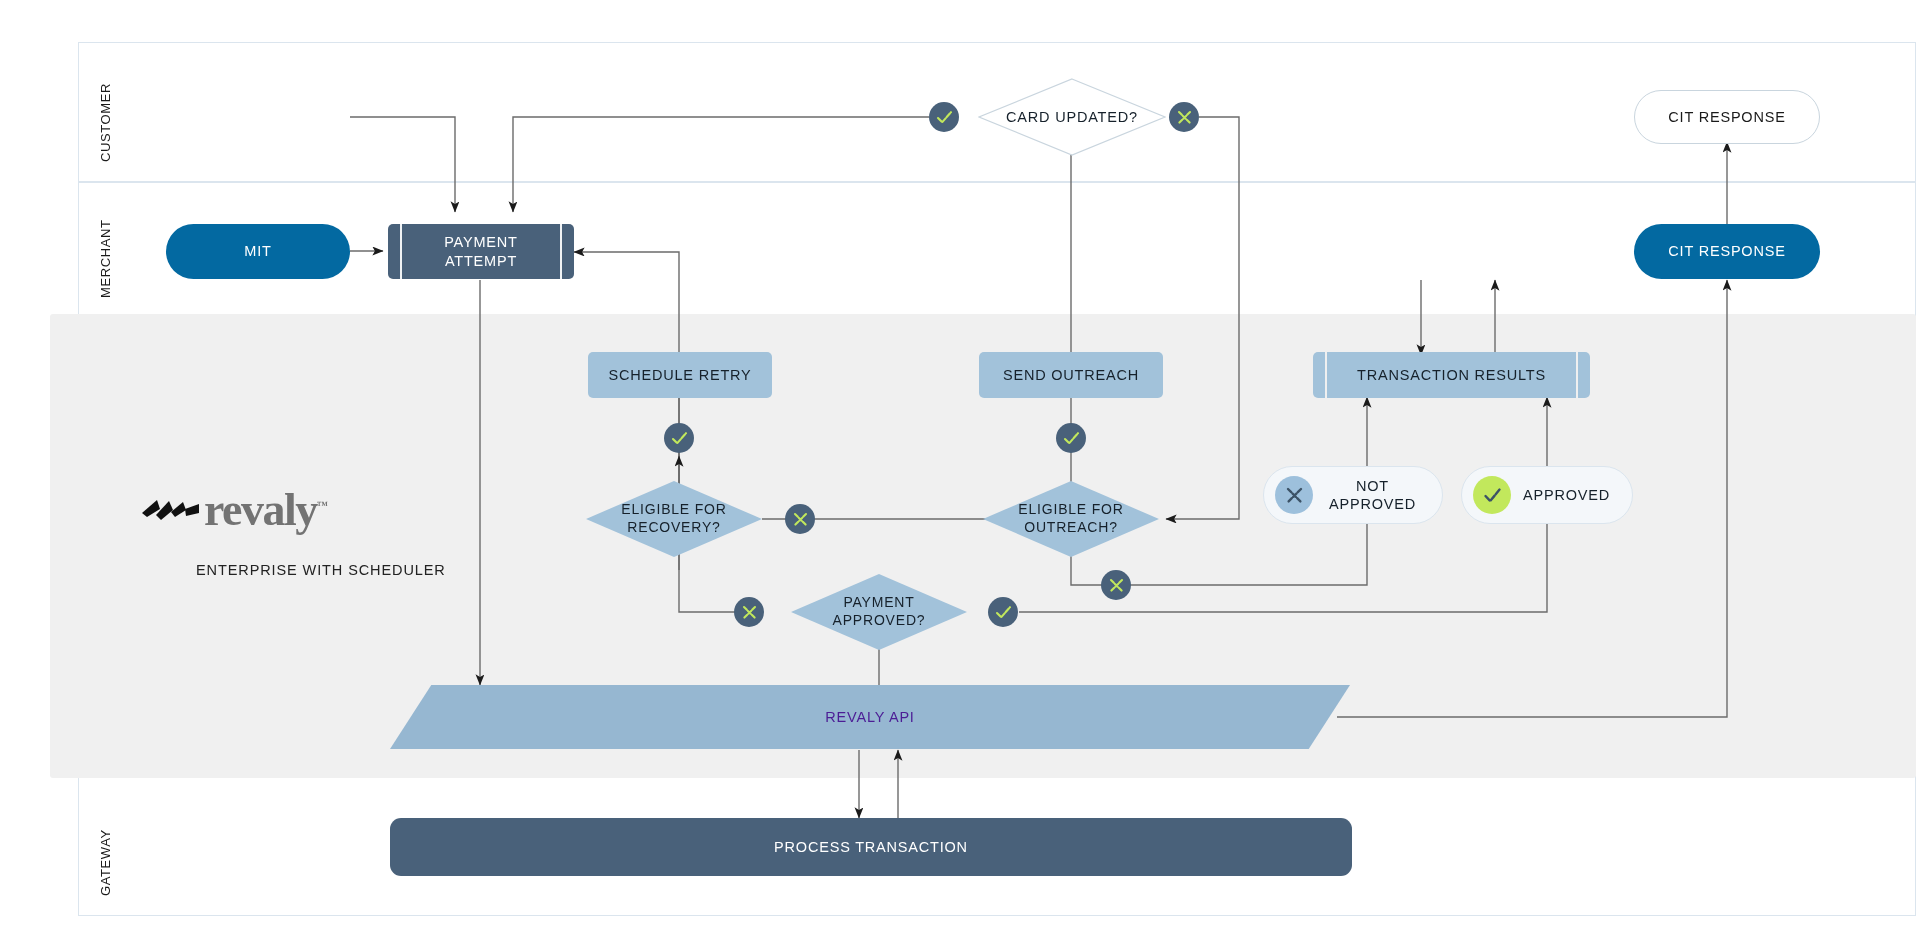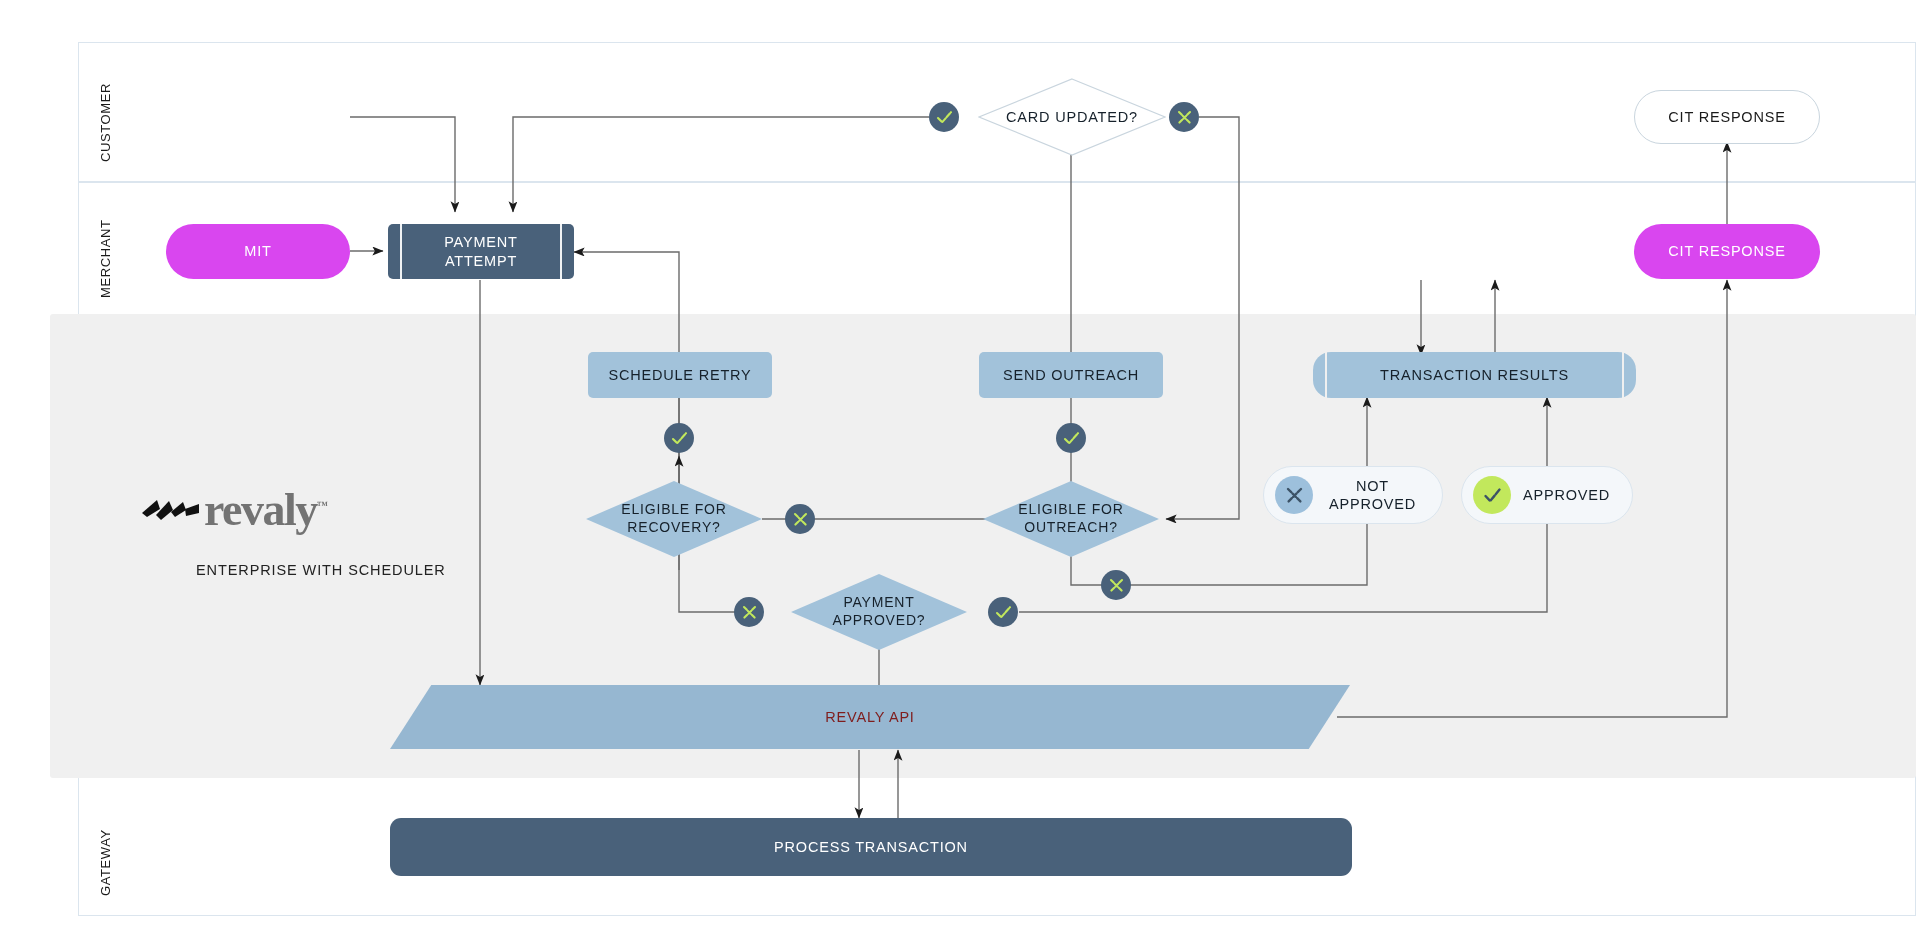--- a/index.html
+++ b/index.html
@@ -16,21 +16,21 @@
   #revaly-logo{position:absolute;user-select:none;}
   #revaly-word{font-family:Liberation Serif, serif;font-weight:bold;font-size:46px;
                color:#737373;letter-spacing:-1.5px;line-height:1;}
   #revaly-tm{font-size:11px;font-weight:bold;vertical-align:super;letter-spacing:0;}
   #revaly-sub{position:absolute;font-size:14.5px;letter-spacing:.9px;color:#222;white-space:nowrap;}
 
   
   .node{position:absolute;box-sizing:border-box;display:flex;align-items:center;
         justify-content:center;text-align:center;font-size:14.5px;letter-spacing:.8px;
         line-height:1.28;white-space:pre-line;}
-  .pill-dark{background:#d946ef;color:#ffffff;border-radius:999px;}
+  .pill-dark{background:#0369a1;color:#ffffff;border-radius:999px;}
   .pill-light{background:#ffffff;color:#1a1a1a;border:1px solid #c9d5de;border-radius:999px;}
   .rect-light{background:#a2c2da;color:#16212b;border-radius:5px;}
   .rect-dark{background:#49617a;color:#ffffff;border-radius:11px;}
 
   
   .subproc{position:absolute;box-sizing:border-box;border-radius:5px;}
   .subproc .sp-body{position:absolute;inset:0;display:flex;align-items:center;
         justify-content:center;text-align:center;font-size:14.5px;letter-spacing:.8px;
         line-height:1.28;white-space:pre-line;border-radius:5px;}
   .subproc .sp-rule{position:absolute;top:0;bottom:0;width:2px;}
@@ -45,21 +45,21 @@
         clip-path:polygon(50% 0,100% 50%,50% 100%,0 50%);}
   .diamond .dia-txt{position:absolute;inset:0;display:flex;align-items:center;
         justify-content:center;text-align:center;font-size:14px;letter-spacing:.8px;
         line-height:1.28;white-space:pre-line;color:#16212b;}
 
   
   .para{position:absolute;}
   .para .pa-shape{position:absolute;inset:0;background:#96b7d1;
         clip-path:polygon(4.3% 0,100% 0,95.7% 100%,0 100%);}
   .para .pa-txt{position:absolute;inset:0;display:flex;align-items:center;
-        justify-content:center;font-size:14.5px;letter-spacing:.8px;color:#7f1d1d;}
+        justify-content:center;font-size:14.5px;letter-spacing:.8px;color:#4c1d95;}
 
   
   .marker{position:absolute;width:30px;height:30px;border-radius:50%;
           display:flex;align-items:center;justify-content:center;}
   .marker.dark{background:#49617a;}
   .marker svg{display:block;}
 
   
   .legend{position:absolute;box-sizing:border-box;background:#f4f7fa;
           border:1px solid #dbe5ee;border-radius:999px;display:flex;align-items:center;}
@@ -169,21 +169,21 @@
 ATTEMPT</div>
   </div>
 
 
   <div class="node pill-dark" style="left:1634px;top:224px;width:186px;height:55px;">CIT RESPONSE</div>
 
   <div class="node rect-light" style="left:588px;top:352px;width:184px;height:46px;">SCHEDULE RETRY</div>
 
   <div class="node rect-light" style="left:979px;top:352px;width:184px;height:46px;">SEND OUTREACH</div>
 
-  <div class="subproc sp-light" style="left:1313px;top:352px;width:323px;height:46px;border-radius:18px;">
+  <div class="subproc sp-light" style="left:1313px;top:352px;width:277px;height:46px;">
     <div class="sp-rule" style="left:12px;"></div>
     <div class="sp-rule" style="right:12px;"></div>
     <div class="sp-body">TRANSACTION RESULTS</div>
   </div>
 
   <div class="diamond" style="left:586px;top:481px;width:176px;height:76px;">
     <div class="dia-shape"></div>
     <div class="dia-txt">ELIGIBLE FOR
 RECOVERY?</div>
   </div>

